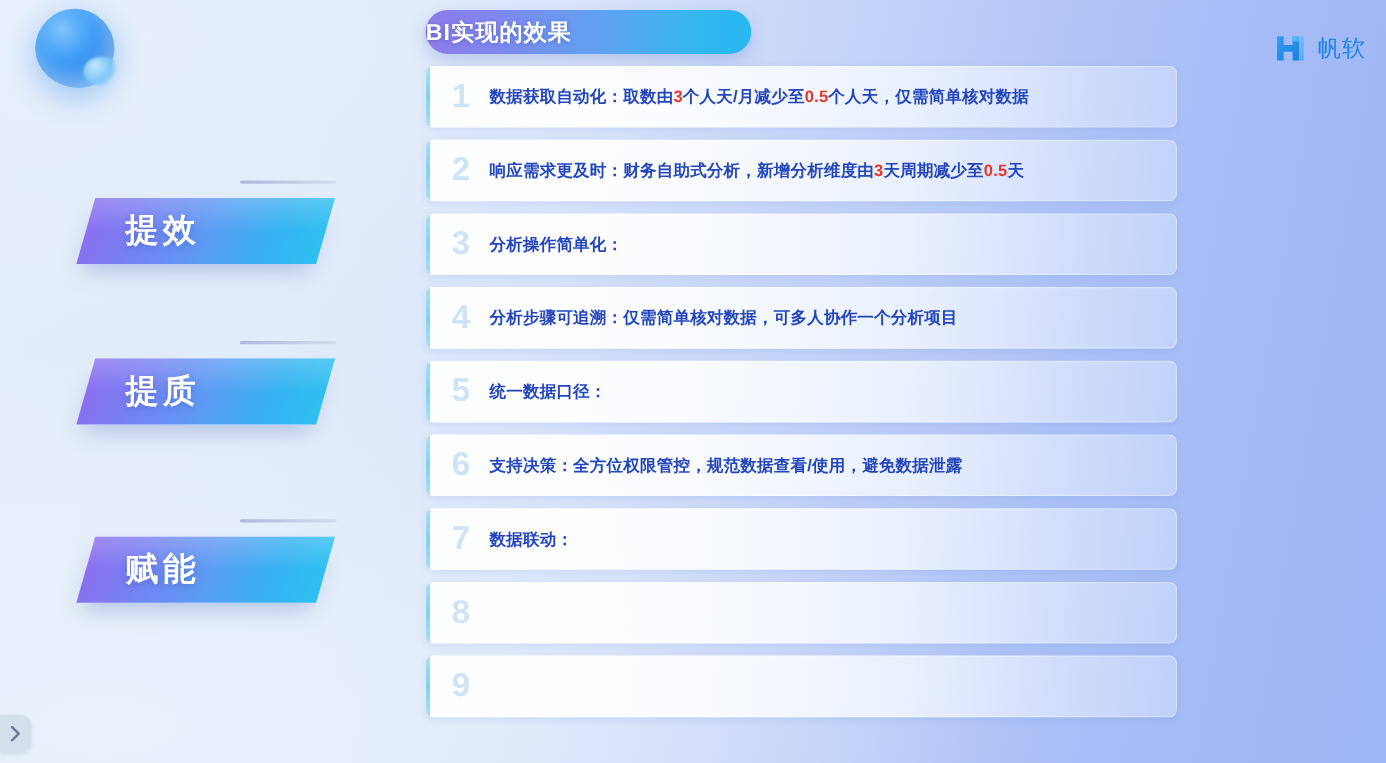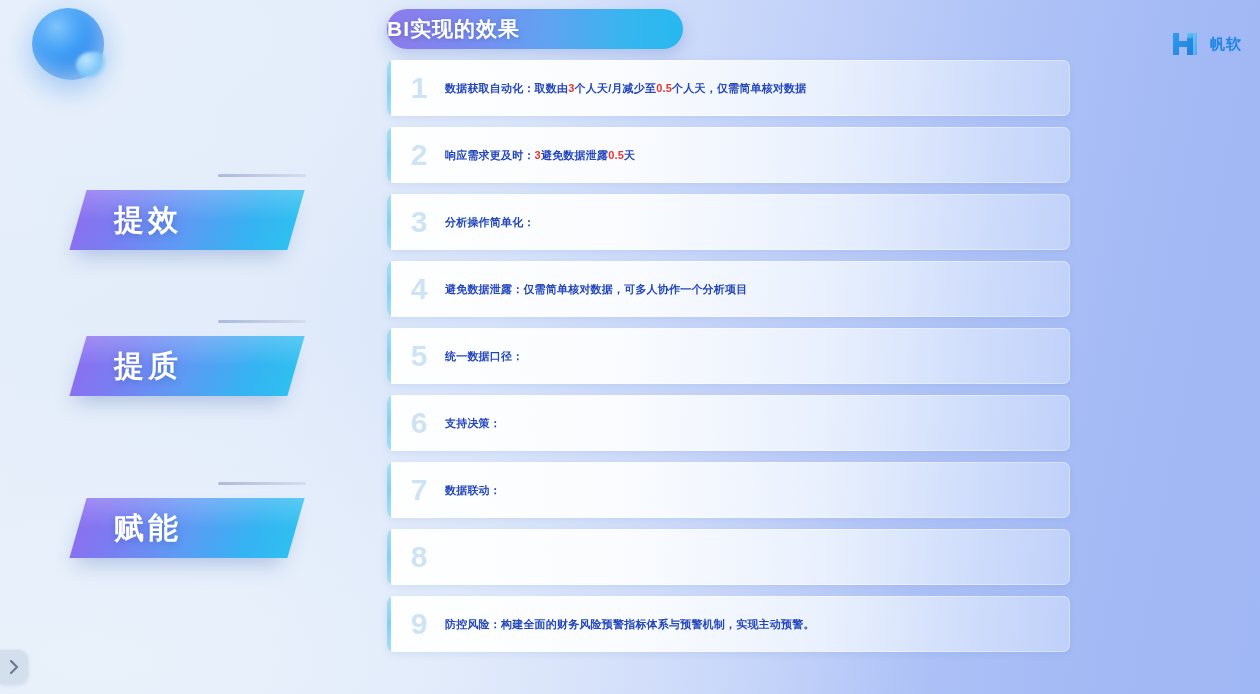--- a/index.html
+++ b/index.html
@@ -27,21 +27,21 @@
     border-radius:60% 40% 50% 60%;
     background:radial-gradient(circle at 35% 30%, #bfe4fd 0%, #7cc6f7 55%, rgba(124,198,247,0) 78%);
     filter:blur(1.5px);
   }
   .sphere-glow{
     position:absolute; left:8px; top:-14px; width:122px; height:120px; border-radius:50%;
     background:radial-gradient(circle, rgba(150,200,250,.30) 0%, rgba(150,200,250,0) 68%);
   }
 
   
-  .cats { position:absolute; left:0; top:14px; width:340px; height:574px;padding-left:25px; }
+  .cats { position:absolute; left:0; top:4px; width:340px; height:574px;padding-left:25px; }
   .cat { position:absolute; width:250px; height:66px; }
   .cat .tick {
     position:absolute; right:22px; top:-16px; width:88px; height:3px;
     background:linear-gradient(90deg,#9aa9cf 0%, #cfd8ea 100%);
     border-radius:2px; opacity:.75;
   }
   .cat .plate {
     position:absolute; left:0; top:0; width:218px; height:60px;
     background:linear-gradient(97deg,#8b6ff0 0%, #7b7cf2 18%, #5b9cf4 52%, #35b3f2 80%, #2ec0f0 100%);
     transform:skewX(-16deg);
@@ -87,31 +87,31 @@
     opacity:.85;
   }
   .card .num {
     position:absolute; left:12px; top:50%; transform:translateY(-50%);
     font-size:30px; font-weight:bold; color:#bcd9ef; opacity:.72;
     width:40px; text-align:center; font-family:"Liberation Sans",sans-serif;
   }
   .card .body {
     position:absolute; left:58px; right:14px; top:0; height:100%;
     display:flex; align-items:center;
-    font-size:11px; color:#2346bd; font-weight:bold; white-space:nowrap;
+    font-size:15px; color:#2346bd; font-weight:bold; white-space:nowrap;
     letter-spacing:.2px;
   }
   .card .body .hl { color:#e8342c; }
   .card .body .nm { font-weight:bold; }
 
   
   .logo { position:absolute; right:18px; top:30px; display:flex; align-items:center; gap:9px; }
   .logo .mark { width:30px; height:28px; display:block; }
   .logo .word {
-    font-size:15px; font-weight:bold; color:#1f86e6; letter-spacing:1px;
+    font-size:21px; font-weight:normal; color:#1f86e6; letter-spacing:1px;
   }
 
   
   .handle {
     position:absolute; left:0; bottom:10px; width:28px; height:34px;
     border-radius:0 9px 9px 0;
     background:rgba(208,218,234,.82);
     display:flex; align-items:center; justify-content:center;
     box-shadow:0 1px 4px rgba(80,110,170,.18);
   }
@@ -156,73 +156,71 @@
         <span>个人天/月减少至</span>
         <span class="hl">0.5</span>
         <span>个人天，仅需简单核对数据</span>
       </div>
     </div>
     <div class="card">
       <div class="edge"></div>
       <div class="num">2</div>
       <div class="body">
         <span class="nm">响应需求更及时：</span>
+        <span>财务自助式分析，新增分析维度由</span>
         <span class="hl">3</span>
-        <span>避免数据泄露</span>
+        <span>天周期减少至</span>
         <span class="hl">0.5</span>
         <span>天</span>
       </div>
     </div>
     <div class="card">
       <div class="edge"></div>
       <div class="num">3</div>
       <div class="body">
         <span class="nm">分析操作简单化：</span>
       </div>
     </div>
     <div class="card">
       <div class="edge"></div>
       <div class="num">4</div>
       <div class="body">
-        <span class="nm">避免数据泄露：</span>
+        <span class="nm">分析步骤可追溯：</span>
         <span>仅需简单核对数据，可多人协作一个分析项目</span>
       </div>
     </div>
     <div class="card">
       <div class="edge"></div>
       <div class="num">5</div>
       <div class="body">
         <span class="nm">统一数据口径：</span>
       </div>
     </div>
     <div class="card">
       <div class="edge"></div>
       <div class="num">6</div>
       <div class="body">
         <span class="nm">支持决策：</span>
+        <span>全方位权限管控，规范数据查看/使用，避免数据泄露</span>
       </div>
     </div>
     <div class="card">
       <div class="edge"></div>
       <div class="num">7</div>
       <div class="body">
         <span class="nm">数据联动：</span>
       </div>
     </div>
     <div class="card">
       <div class="edge"></div>
       <div class="num">8</div>
     </div>
     <div class="card">
       <div class="edge"></div>
       <div class="num">9</div>
-      <div class="body">
-        <span class="nm">防控风险：</span>
-        <span>构建全面的财务风险预警指标体系与预警机制，实现主动预警。</span>
-      </div>
     </div>
   </div>
 
 <div class="logo">
   <svg class="mark" viewBox="0 0 30 28">
     <defs>
       <linearGradient id="lg" x1="0" y1="0" x2="1" y2="1">
         <stop offset="0%" stop-color="#2f9cef"></stop>
         <stop offset="100%" stop-color="#1f7fe0"></stop>
       </linearGradient>

